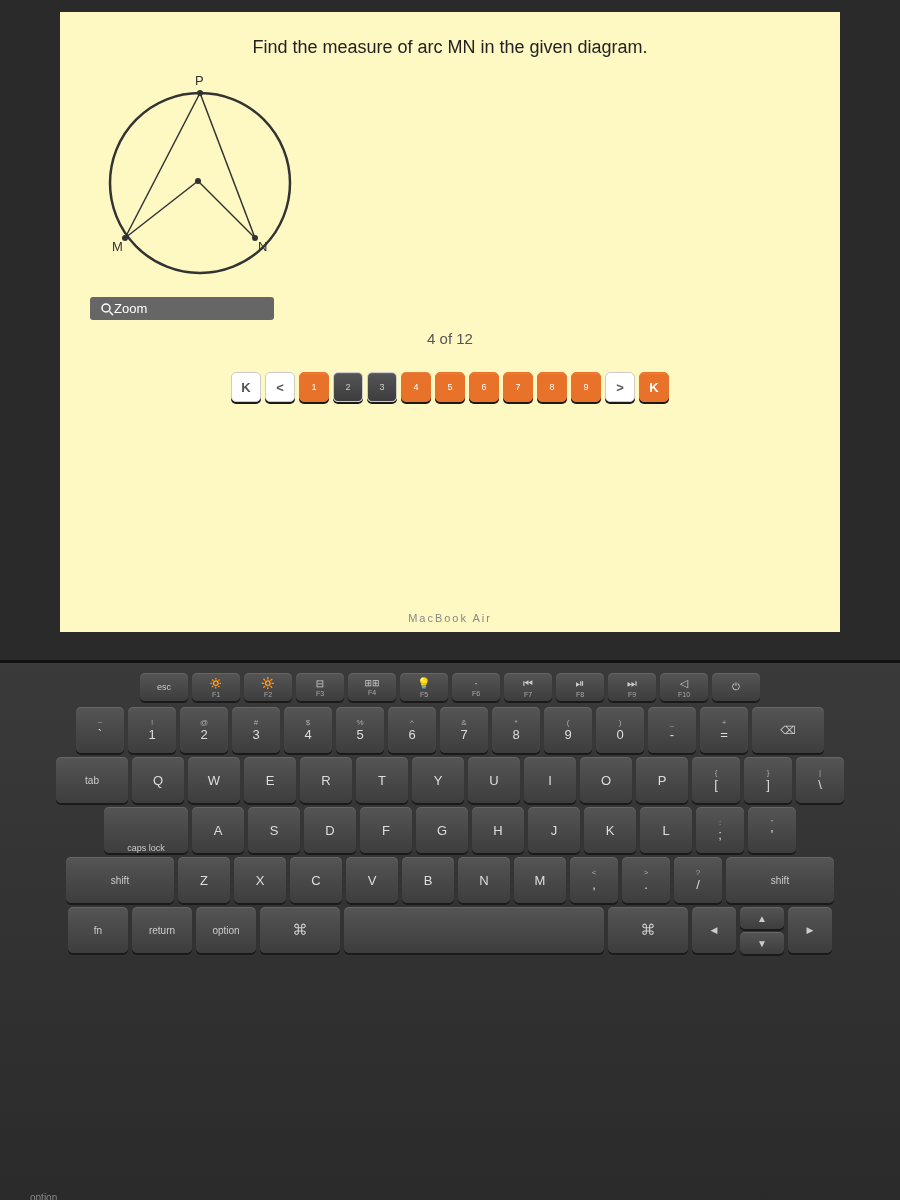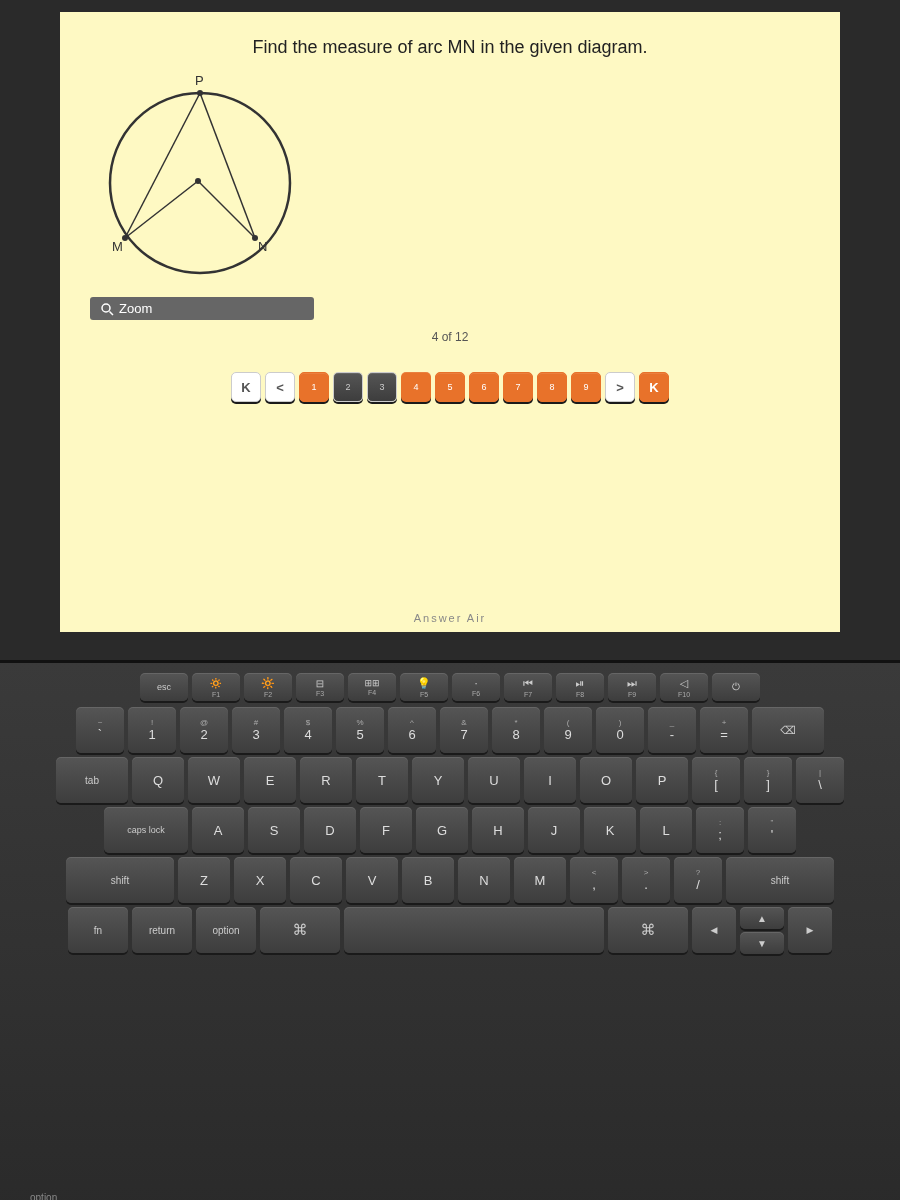--- a/index.html
+++ b/index.html
@@ -27,22 +27,21 @@
     }
 
     .zoom-bar {
       display: flex;
       align-items: center;
       background: #666;
       color: #fff;
       padding: 4px 10px;
       border-radius: 3px;
       font-size: 13px;
-      gap: 5px;
-      width: 224px;
+      width: 184px;
       margin-top: 4px;
       cursor: pointer;
     }
 
     .zoom-bar svg {
       width: 14px;
       height: 14px;
     }
 
     .answer-area {
@@ -51,21 +50,21 @@
       background: #fff;
       min-height: 80px;
       padding: 10px 14px;
       font-size: 14px;
       color: #aaa;
       margin-top: 16px;
       border-radius: 2px;
     }
 
     .page-label {
-      font-size: 12px;
+      font-size: 15px;
       color: #555;
       position: absolute;
       top: -20px;
       left: 50%;
       transform: translateX(-50%);
       white-space: nowrap;
     }
 
     .pagination-wrapper {
       position: relative;
@@ -193,20 +192,21 @@
       width: 52px;
       height: 46px;
     }
     .tab-key {
       width: 72px;
       height: 46px;
     }
     .caps-key {
       width: 80px;
       height: 46px;
+      justify-content: flex-end;
     }
     .shift-key {
       width: 96px;
       height: 46px;
     }
     .shift-key-r {
       width: 96px;
       height: 46px;
     }
     .space-key {
@@ -347,21 +347,21 @@
           <div class="key page-btn" style="background:#e8722a;color:#fff;border-color:#e8722a;width:30px;height:30px;">5</div>
           <div class="key page-btn" style="background:#e8722a;color:#fff;border-color:#e8722a;width:30px;height:30px;">6</div>
           <div class="key page-btn" style="background:#e8722a;color:#fff;border-color:#e8722a;width:30px;height:30px;">7</div>
           <div class="key page-btn" style="background:#e8722a;color:#fff;border-color:#e8722a;width:30px;height:30px;">8</div>
           <div class="key page-btn" style="background:#e8722a;color:#fff;border-color:#e8722a;width:30px;height:30px;">9</div>
           <div class="key page-btn nav" style="width:30px;height:30px;font-size:13px;">&gt;</div>
           <div class="key page-btn nav-k" style="width:30px;height:30px;font-size:13px;background:#e8722a;color:#fff;border-color:#e8722a;">K</div>
         </div>
       </div>
 
-      <div class="macbook-label">Answer Air</div>
+      <div class="macbook-label">MacBook Air</div>
     </div>
   </div>
 </div>
 
 <div class="keyboard-area">
 
   <div class="fn-row">
     <div class="key fn-esc" style="width:48px;height:28px;">
       <span class="key-label" style="font-size:9px;">esc</span>
     </div>

